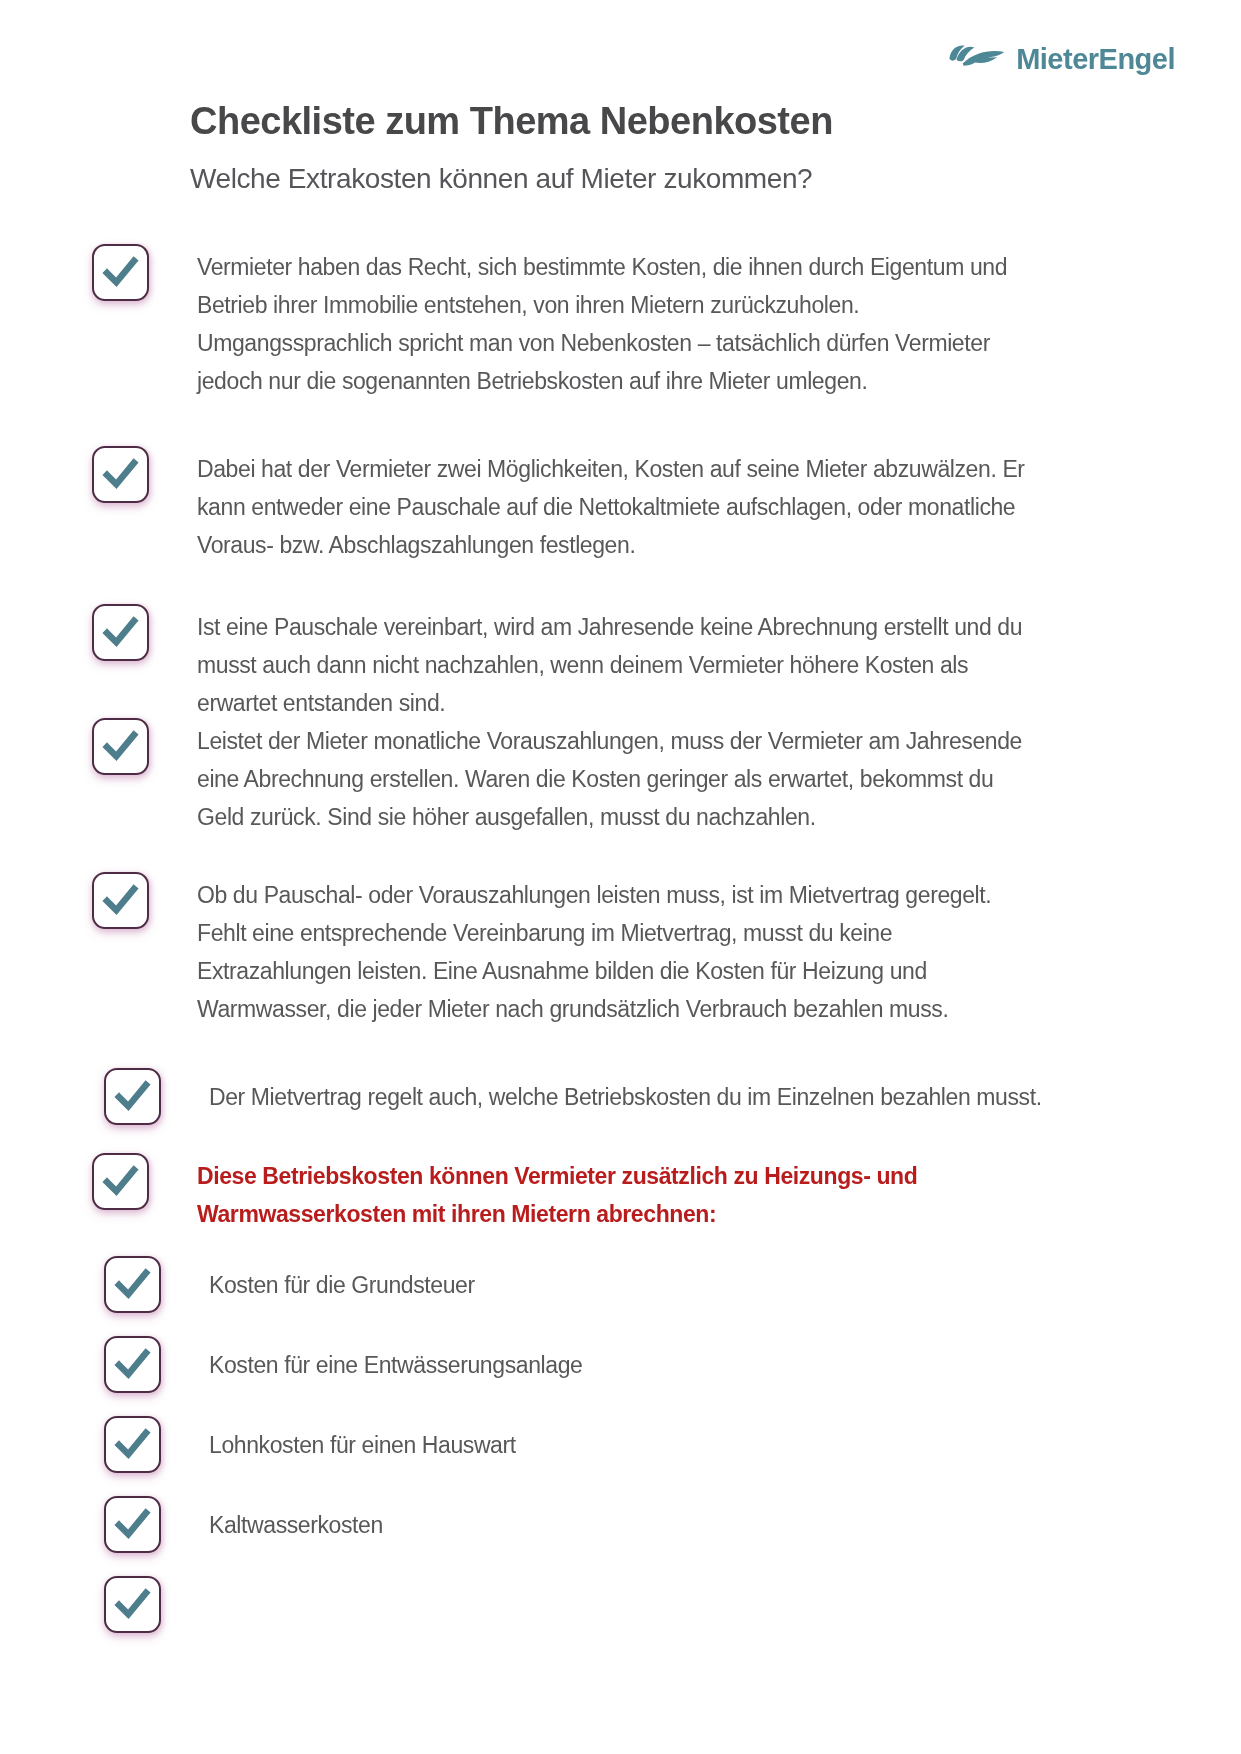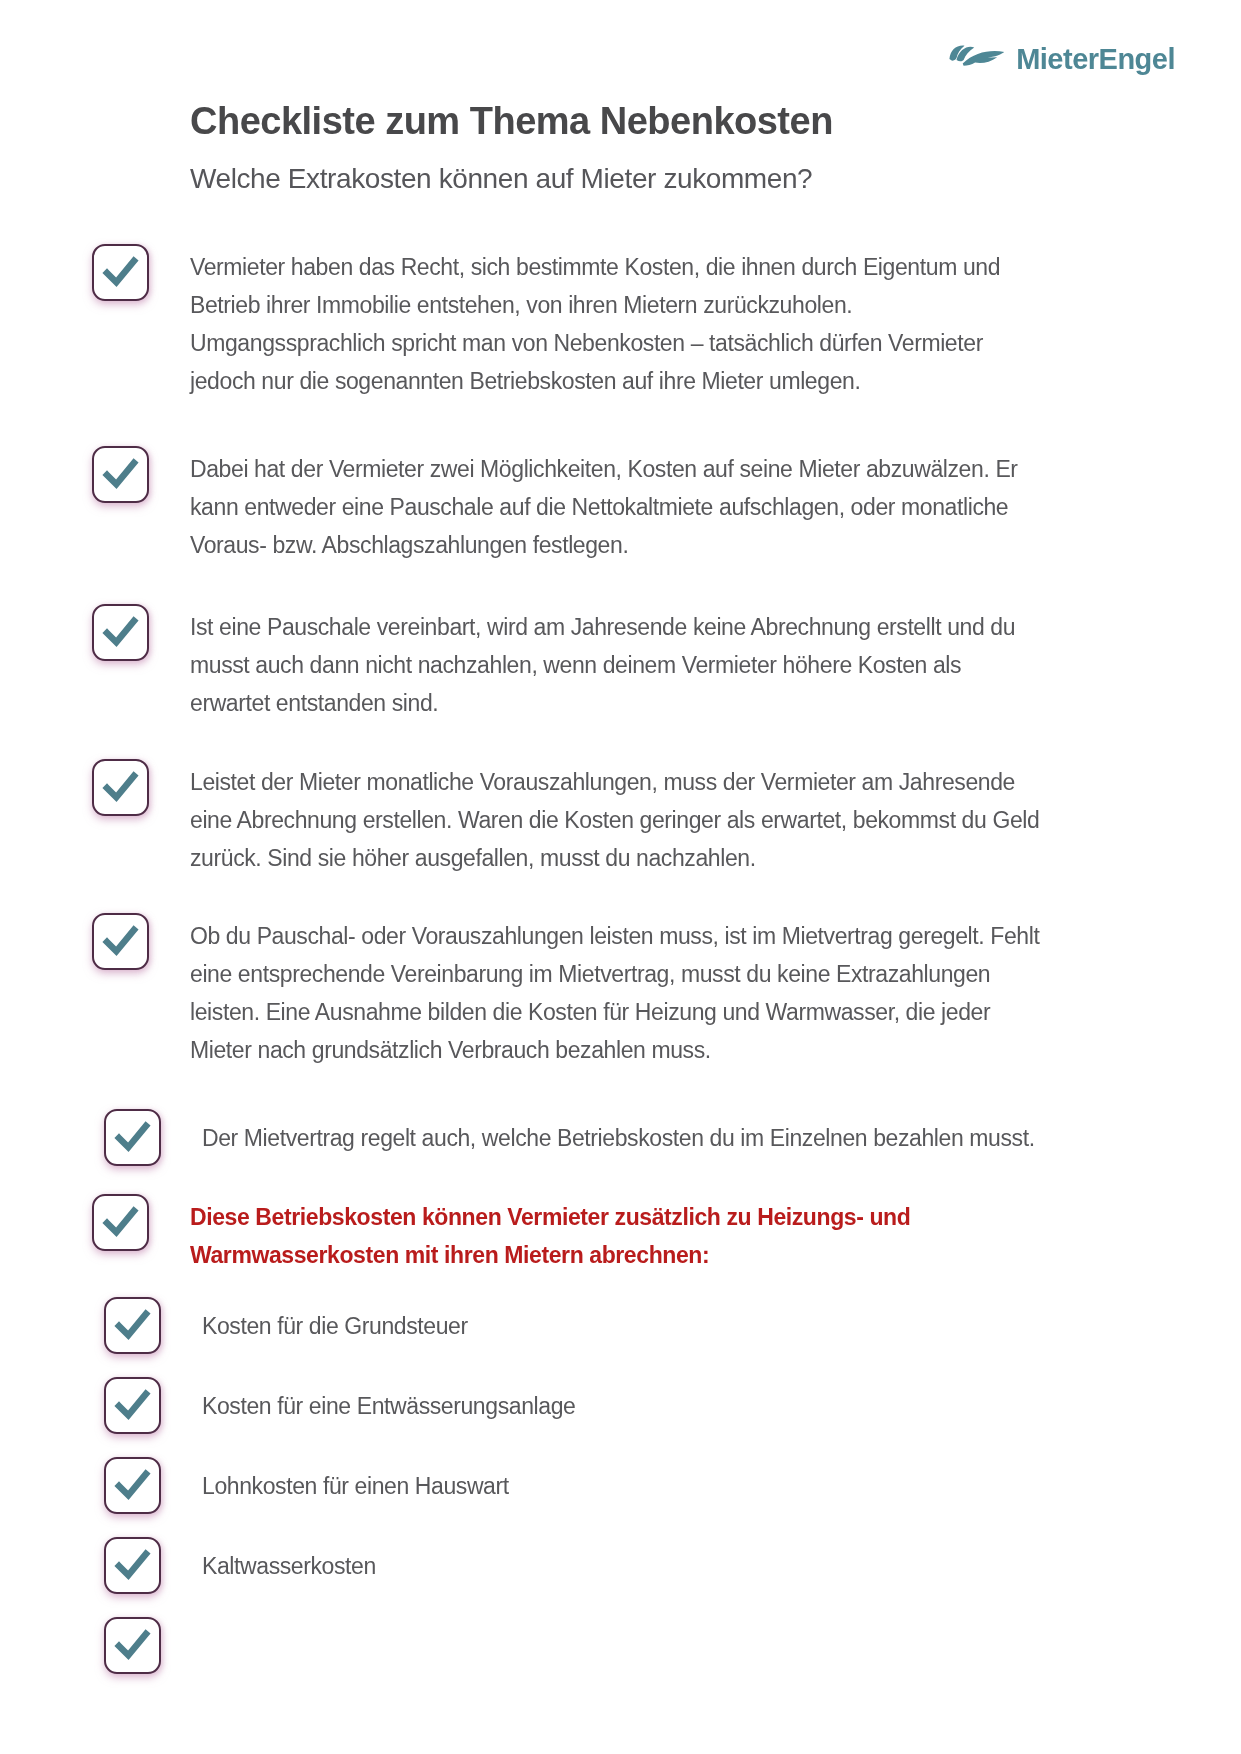--- a/index.html
+++ b/index.html
@@ -30,41 +30,41 @@
     letter-spacing:-0.5px;color:#48484a;
   }
   .subtitle{
     margin:10px 0 0 98px;
     font-size:28px;line-height:38px;font-weight:400;
     letter-spacing:-0.4px;color:#56565a;
   }
   
   .list{margin-top:50px;}
   .item{
-    display:flex;align-items:flex-start;
+    display:flex;align-items:flex-start;gap:7px;
   }
   .item.row{align-items:center;min-height:57px;padding-left:12px;}
   .cb{
     flex:0 0 57px;width:57px;height:57px;box-sizing:border-box;
     border:2.5px solid #4e2c46;border-radius:13px;background:#fff;
     box-shadow:0 4px 9px rgba(203,150,185,0.55), 2px 1px 5px rgba(203,150,185,0.35);
     display:flex;align-items:center;justify-content:center;
     margin-right:41px;
   }
   .item.para .cb, .item.head .cb{margin-top:-4px;}
   .txt{
     width:850px;
     font-size:23px;line-height:38px;letter-spacing:-0.4px;
     color:#58585b;
   }
   .item.head .txt{font-weight:700;color:#b91c1c;}
   
   .mb50{margin-bottom:50px;}
   .mb44{margin-bottom:44px;}
-  .mb41{margin-bottom:41px;}
+  .mb41{}
   .mb40{margin-bottom:40px;}
   .mb32{margin-bottom:32px;}
   .mb23{margin-bottom:23px;}
 </style>
 </head>
 <body>
 
 <div class="page">
 
   <div class="logo">

